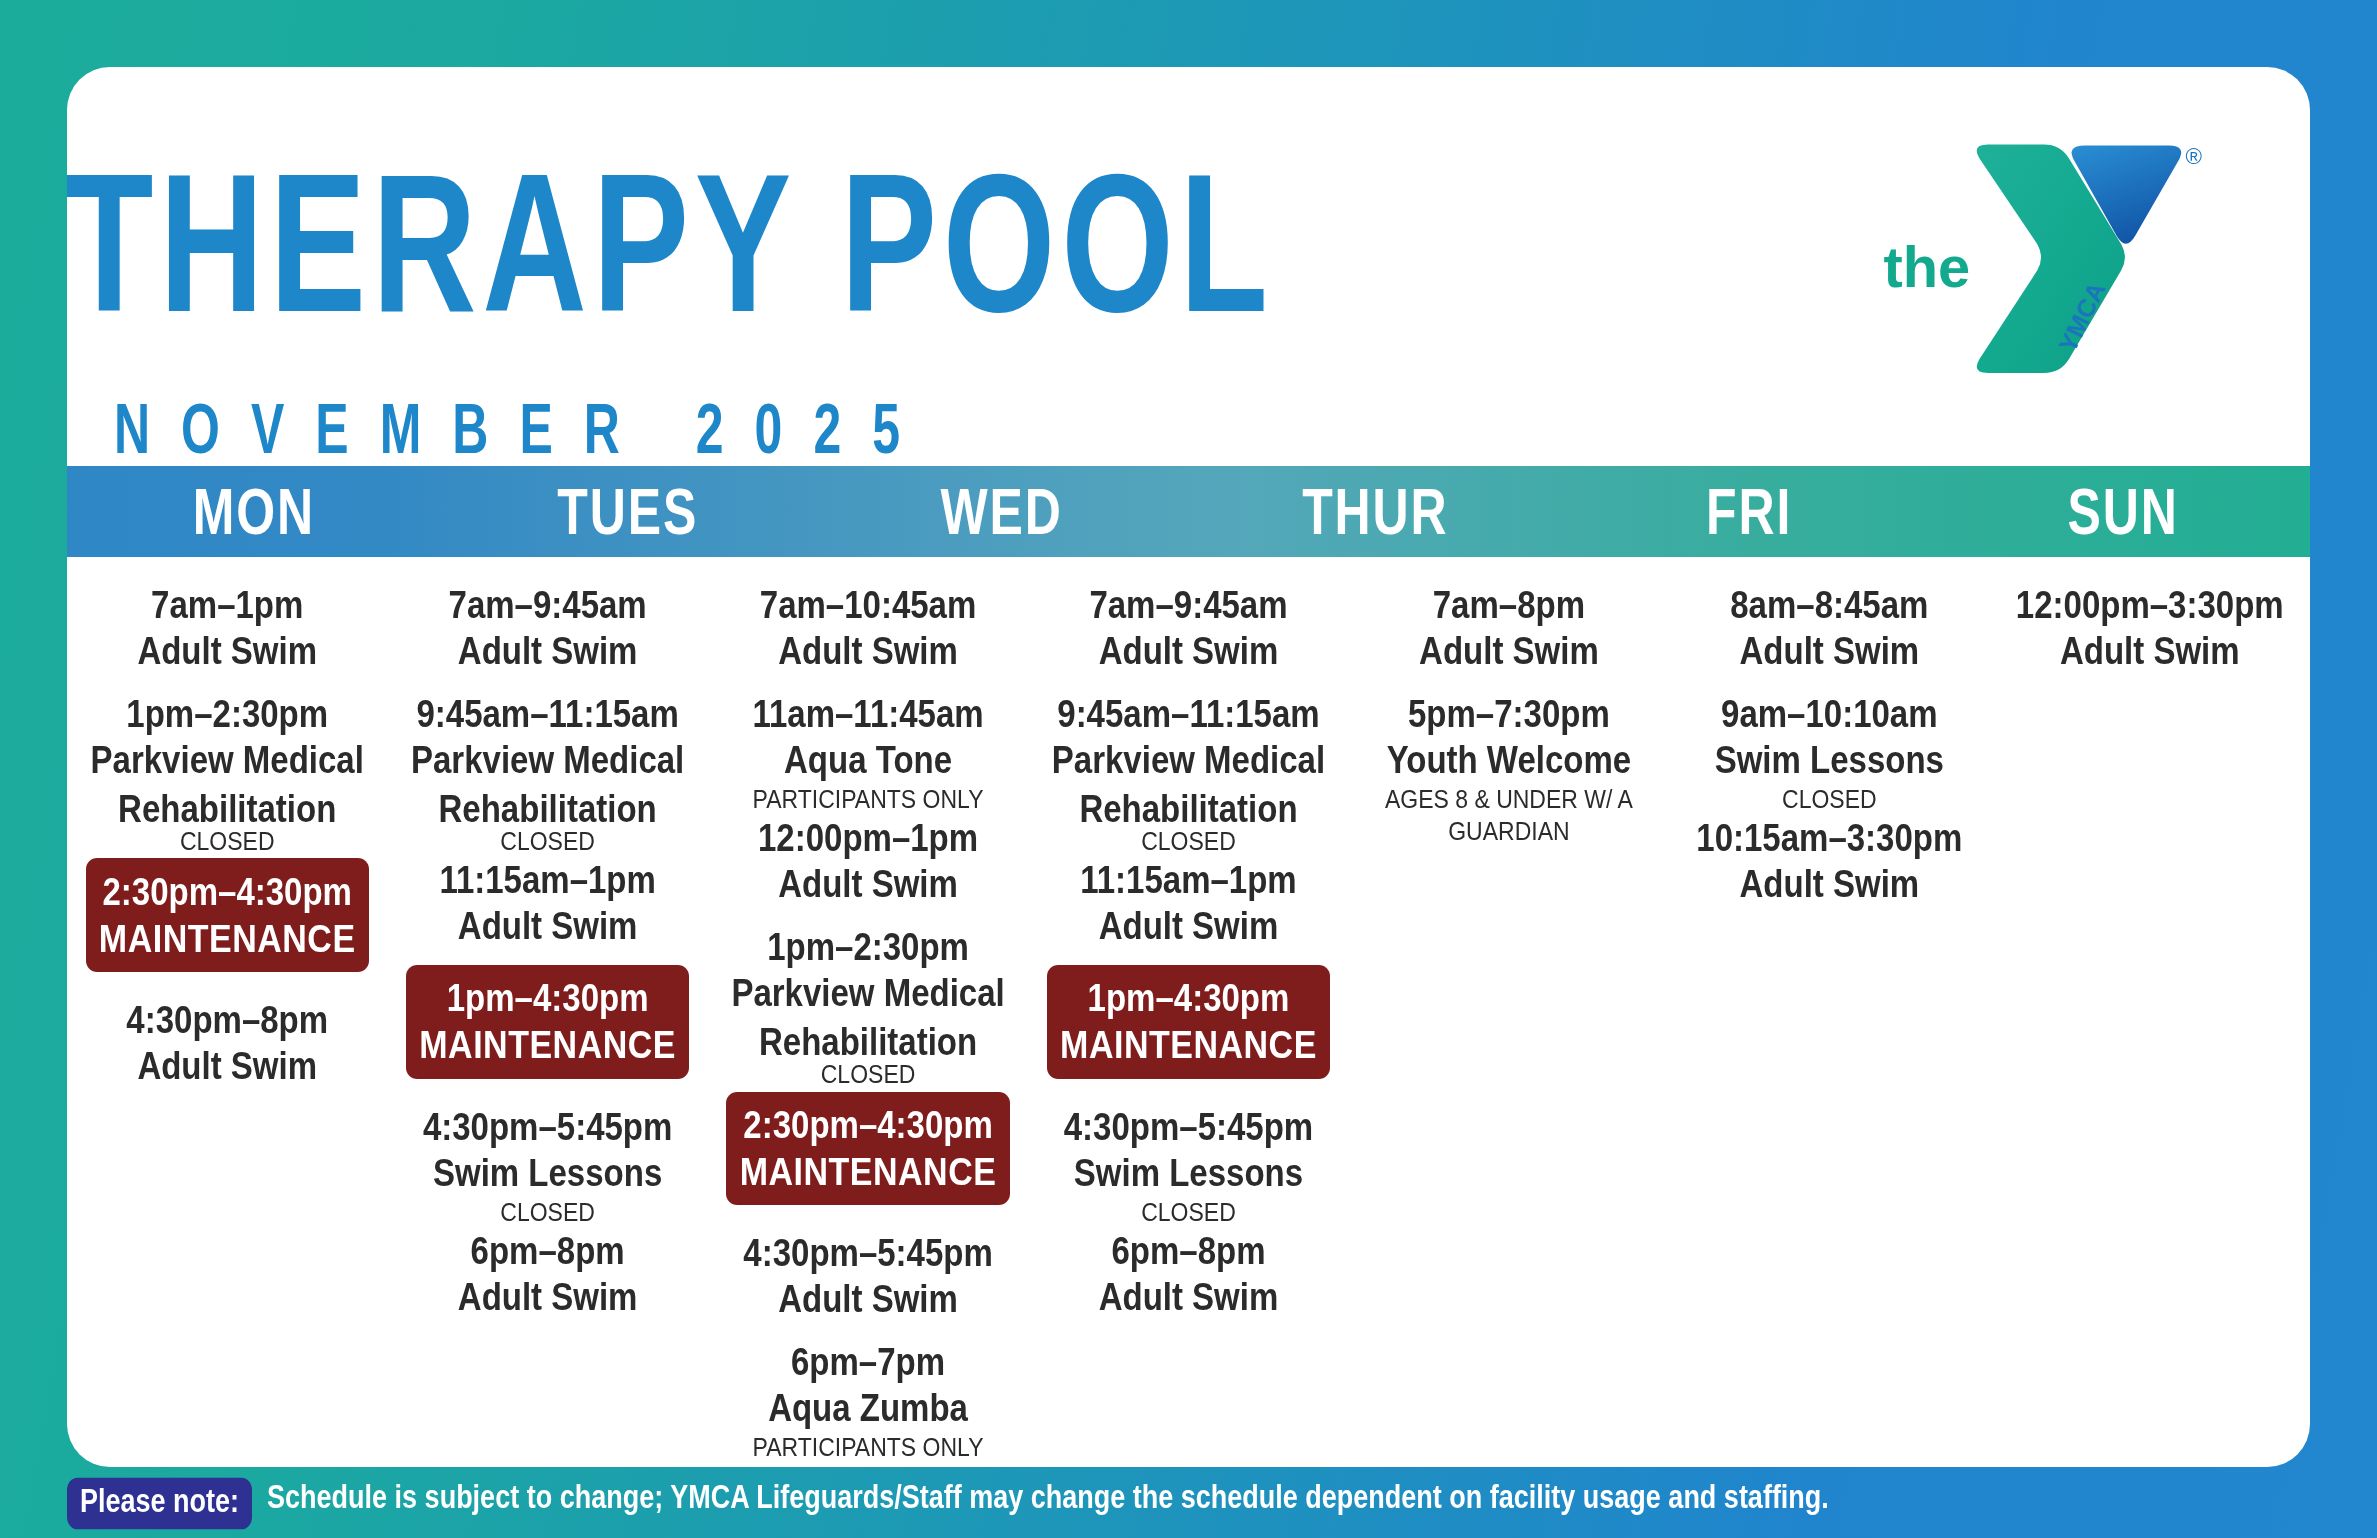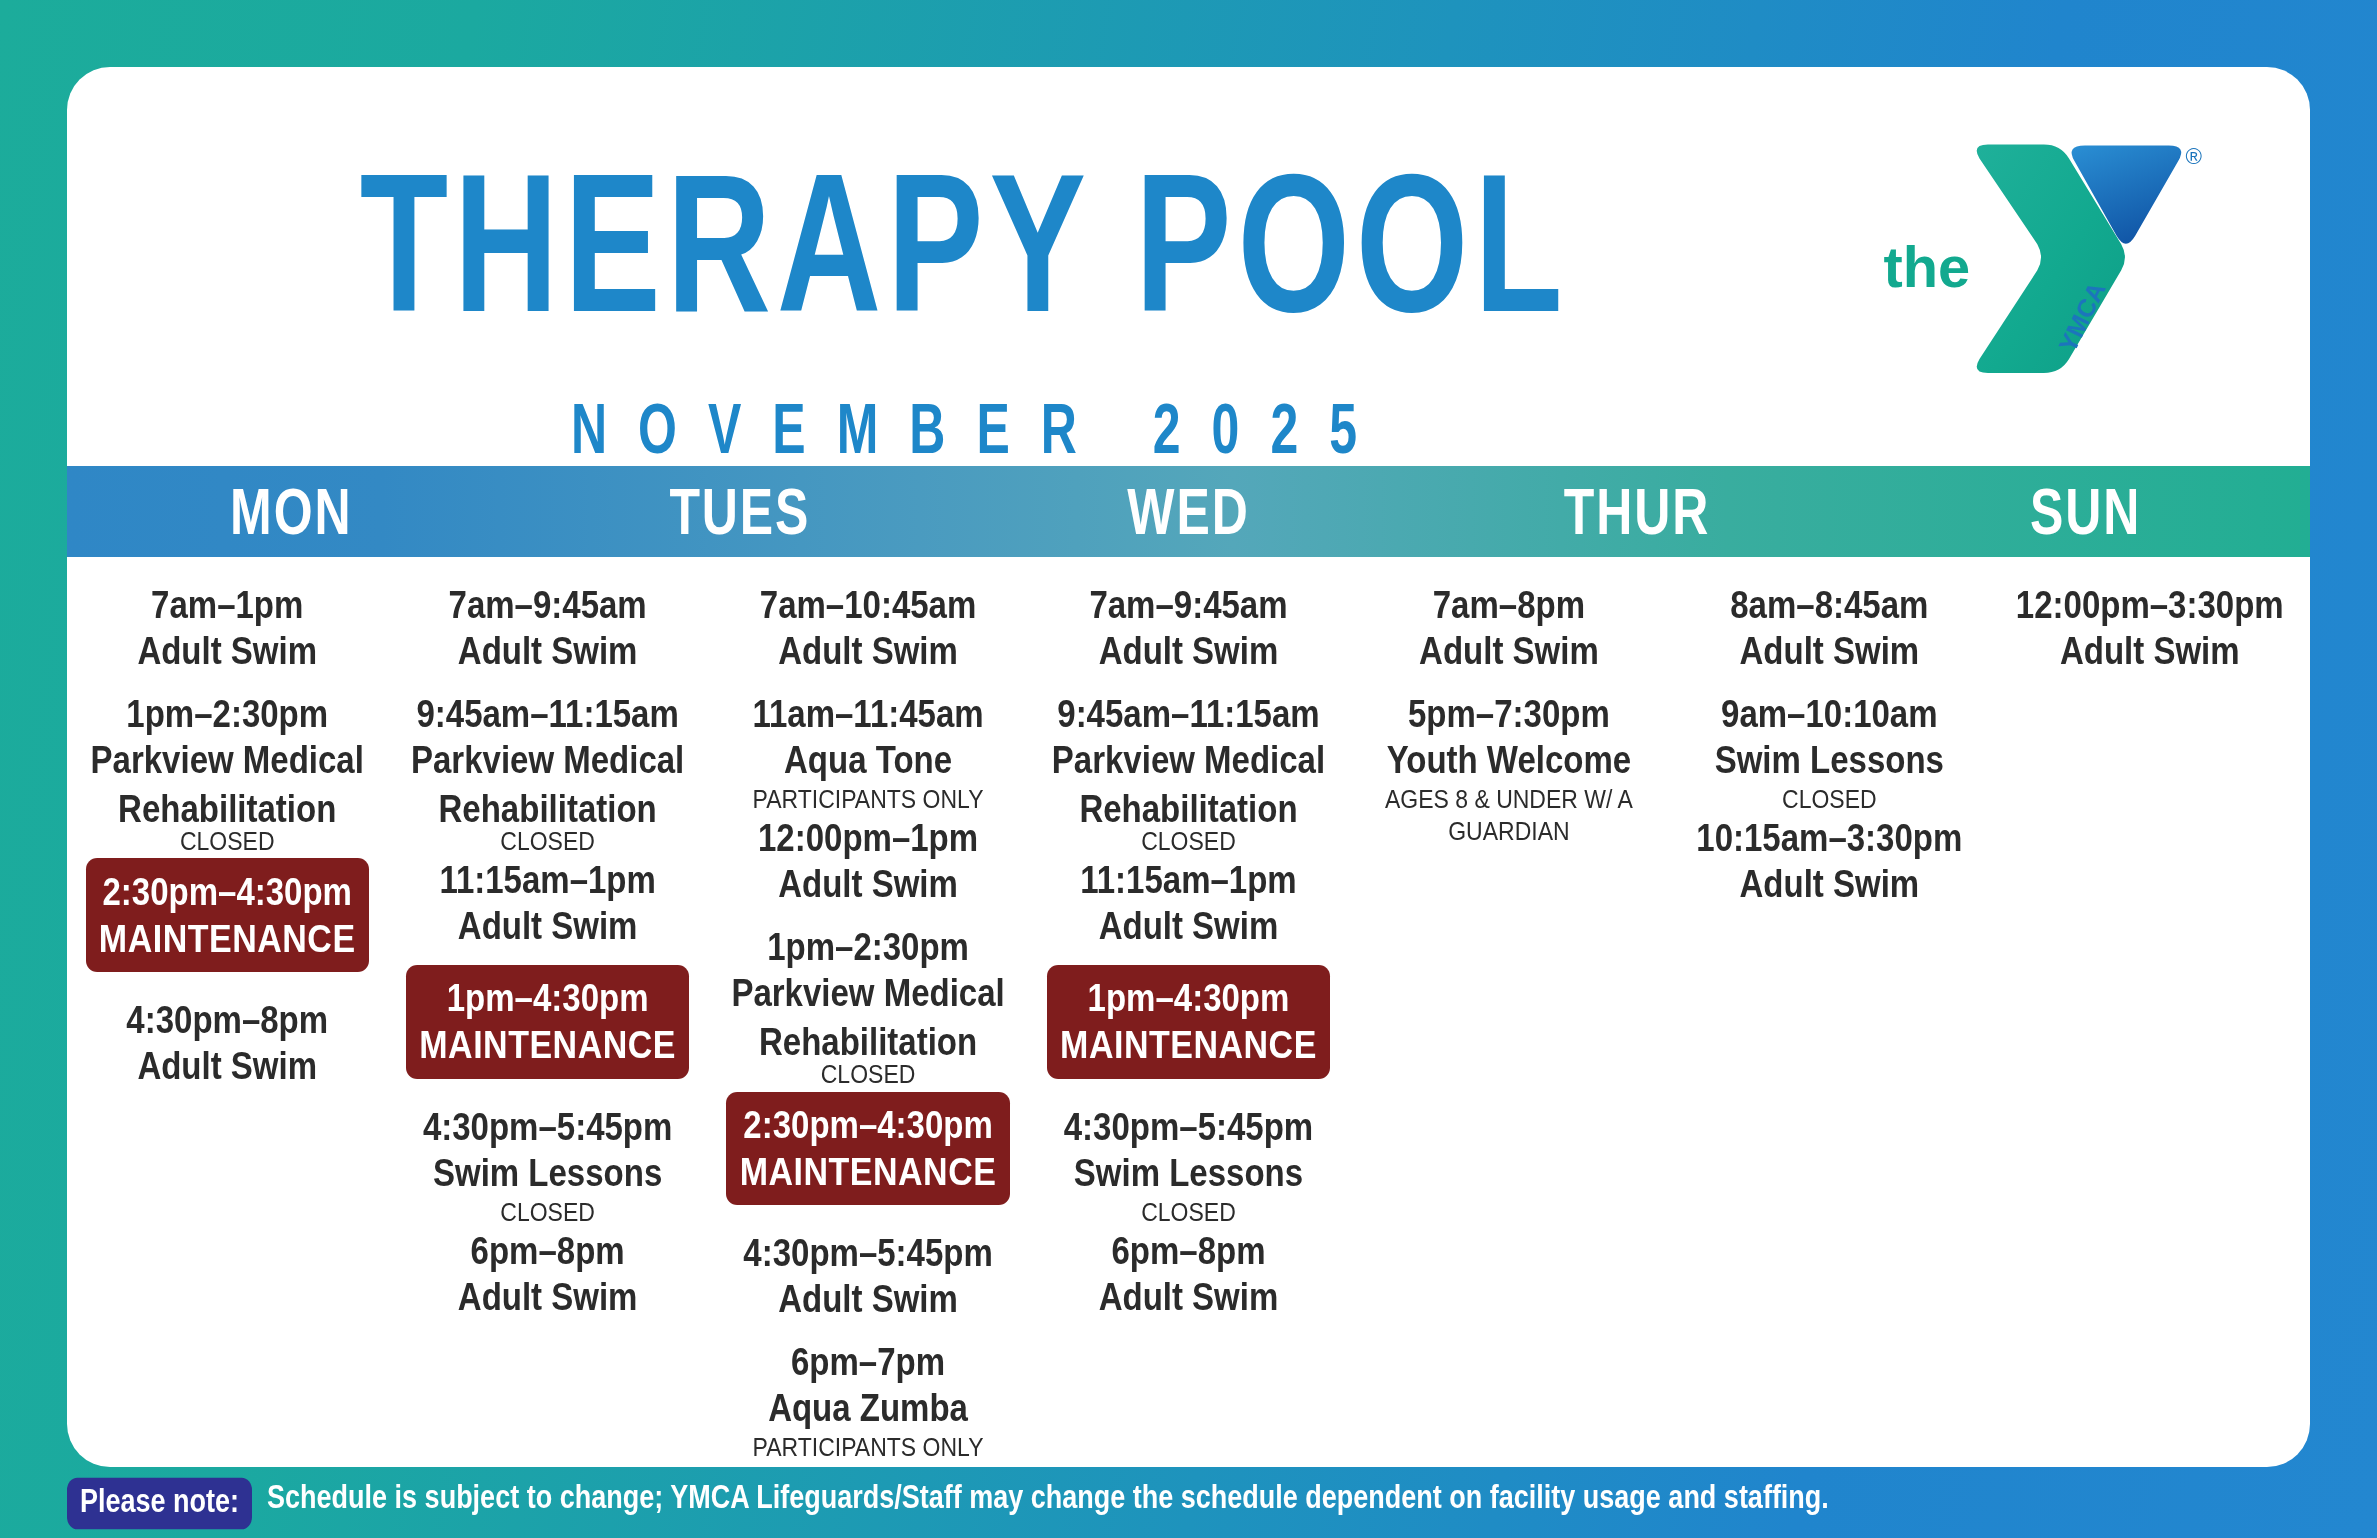--- a/index.html
+++ b/index.html
@@ -29,24 +29,23 @@
   }
 
   
   #header {
     position: relative;
     height: 399px;
   }
 
   #title-block {
     position: absolute;
-    left: 2px;
+    left: 16px;
     top: 78px;
     width: 1790px;
-    text-align: center;
   }
 
   #main-title {
     font-family: "Liberation Sans Narrow", "Liberation Sans", sans-serif;
     font-size: 142px;
     font-weight: 700;
     color: #1E87C9;
     letter-spacing: 5.6px;
     line-height: 1.0;
     transform: scaleY(1.38) scaleX(1.02);
@@ -221,20 +220,23 @@
     <div class="day-cell">
       <span class="day-label">TUES</span>
       </div>
     <div class="day-cell">
       <span class="day-label">WED</span>
       </div>
     <div class="day-cell">
       <span class="day-label">THUR</span>
       </div>
     <div class="day-cell">
+      <span class="day-label">FRI</span>
+      </div>
+    <div class="day-cell">
       <span class="day-label">SUN</span>
       </div>
   </div>
 
   <div id="grid">
     <div class="col">
         <div class="block">
           <div class="b-time">7am–1pm</div>
           <div class="b-name">Adult Swim</div>
         </div>

